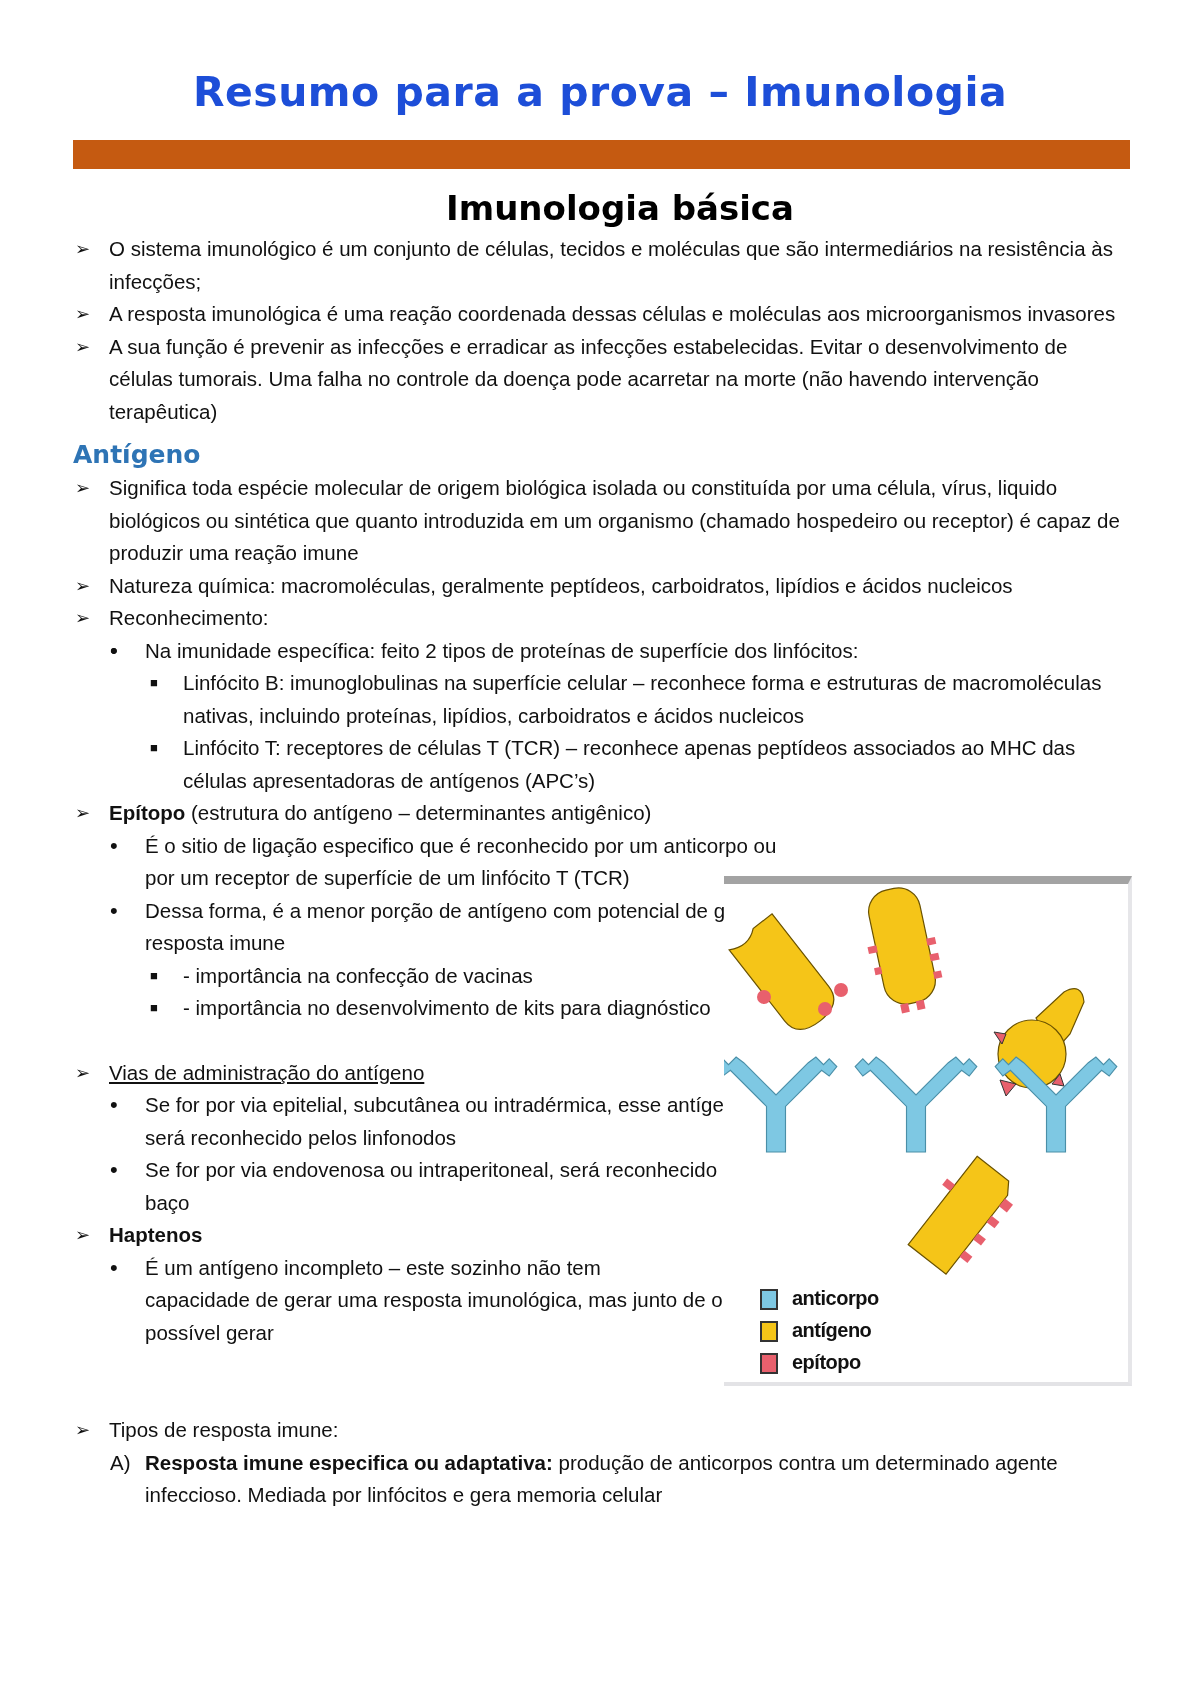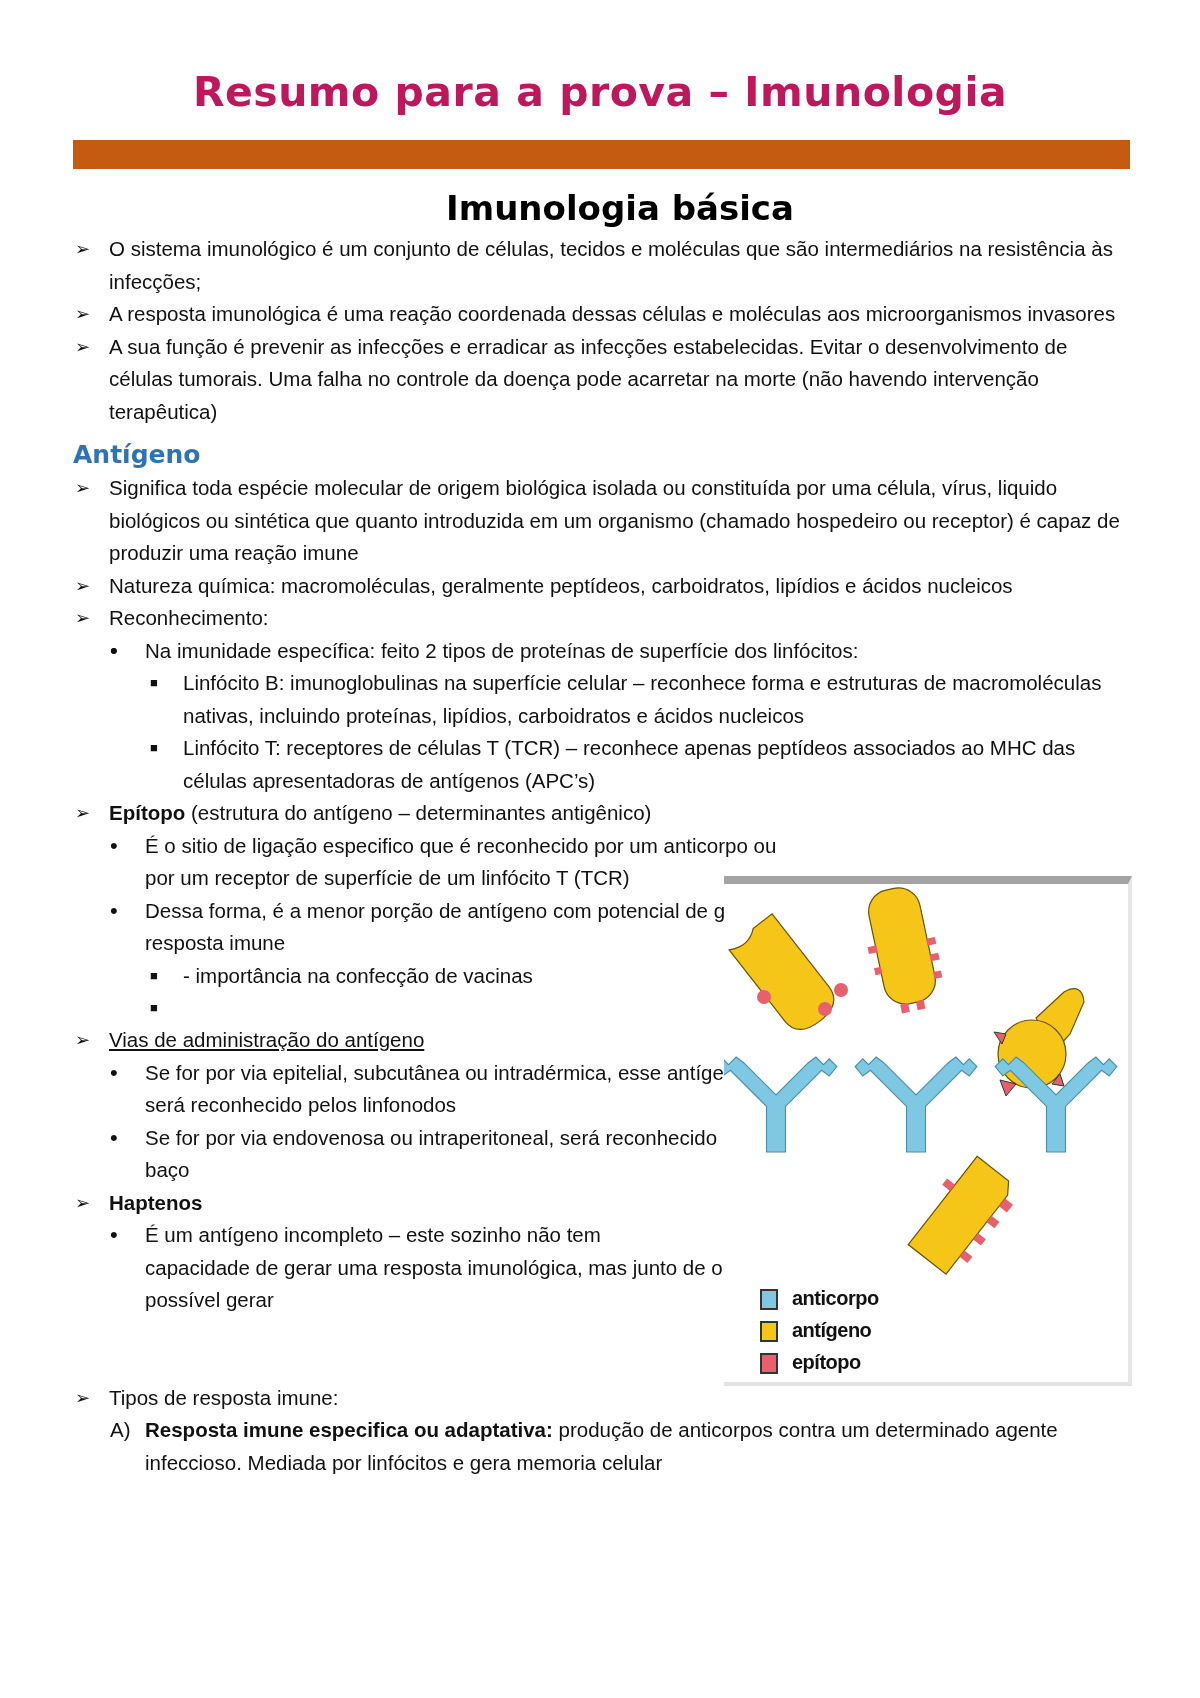--- a/index.html
+++ b/index.html
@@ -1,19 +1,19 @@
 <!DOCTYPE html>
 <html><head>
 <meta charset="utf-8">
 <style>
   html, body { margin: 0; padding: 0; background: #ffffff; }
   body { width: 1200px; height: 1698px; position: relative; overflow: hidden;
          font-family: "Liberation Sans", "DejaVu Sans", sans-serif; color: #111; }
   .page-title { position: absolute; left: 0; width: 1200px; top: 68px; text-align: center;
-                font-family: "DejaVu Sans", sans-serif; font-weight: bold; font-size: 41px; color: #be185d; letter-spacing: 0.5px; }
+                font-family: "DejaVu Sans", sans-serif; font-weight: bold; font-size: 41px; color: #1d4ed8; letter-spacing: 0.5px; }
   .title-bar { position: absolute; left: 73px; top: 140px; width: 1057px; height: 29px; background: #c55a11; }
   .section-title { position: absolute; left: 0; width: 1240px; top: 188px; text-align: center;
                    font-family: "DejaVu Sans", sans-serif; font-weight: bold; font-size: 34px; color: #000; }
   .content { position: absolute; left: 73px; top: 233px; width: 1060px; font-size: 20.5px; line-height: 32.5px; }
   .row { position: relative; }
   .l1 { padding-left: 36px; }
   .l2 { padding-left: 72px; }
   .l3 { padding-left: 110px; }
   .mark { position: absolute; top: 0; }
   .l1 > .mark { left: 2px; }
@@ -101,20 +101,21 @@
   <div class="row l2 narrow">
     <span class="mark dot">•</span>
     <span>Dessa forma, é a menor porção de antígeno com potencial de gerar a resposta imune</span>
   </div>
   <div class="row l3 narrow">
     <span class="mark sq">■</span>
     <span>- importância na confecção de vacinas</span>
   </div>
   <div class="row l3 narrow">
     <span class="mark sq">■</span>
+    <span>- importância no desenvolvimento de kits para diagnóstico</span>
   </div>
 
   <div class="gap"></div>
 
   <div class="row l1 narrow">
     <span class="mark arrow">➢</span>
     <span class="u">Vias de administração do antígeno </span>
   </div>
   <div class="row l2 narrow">
     <span class="mark dot">•</span>

